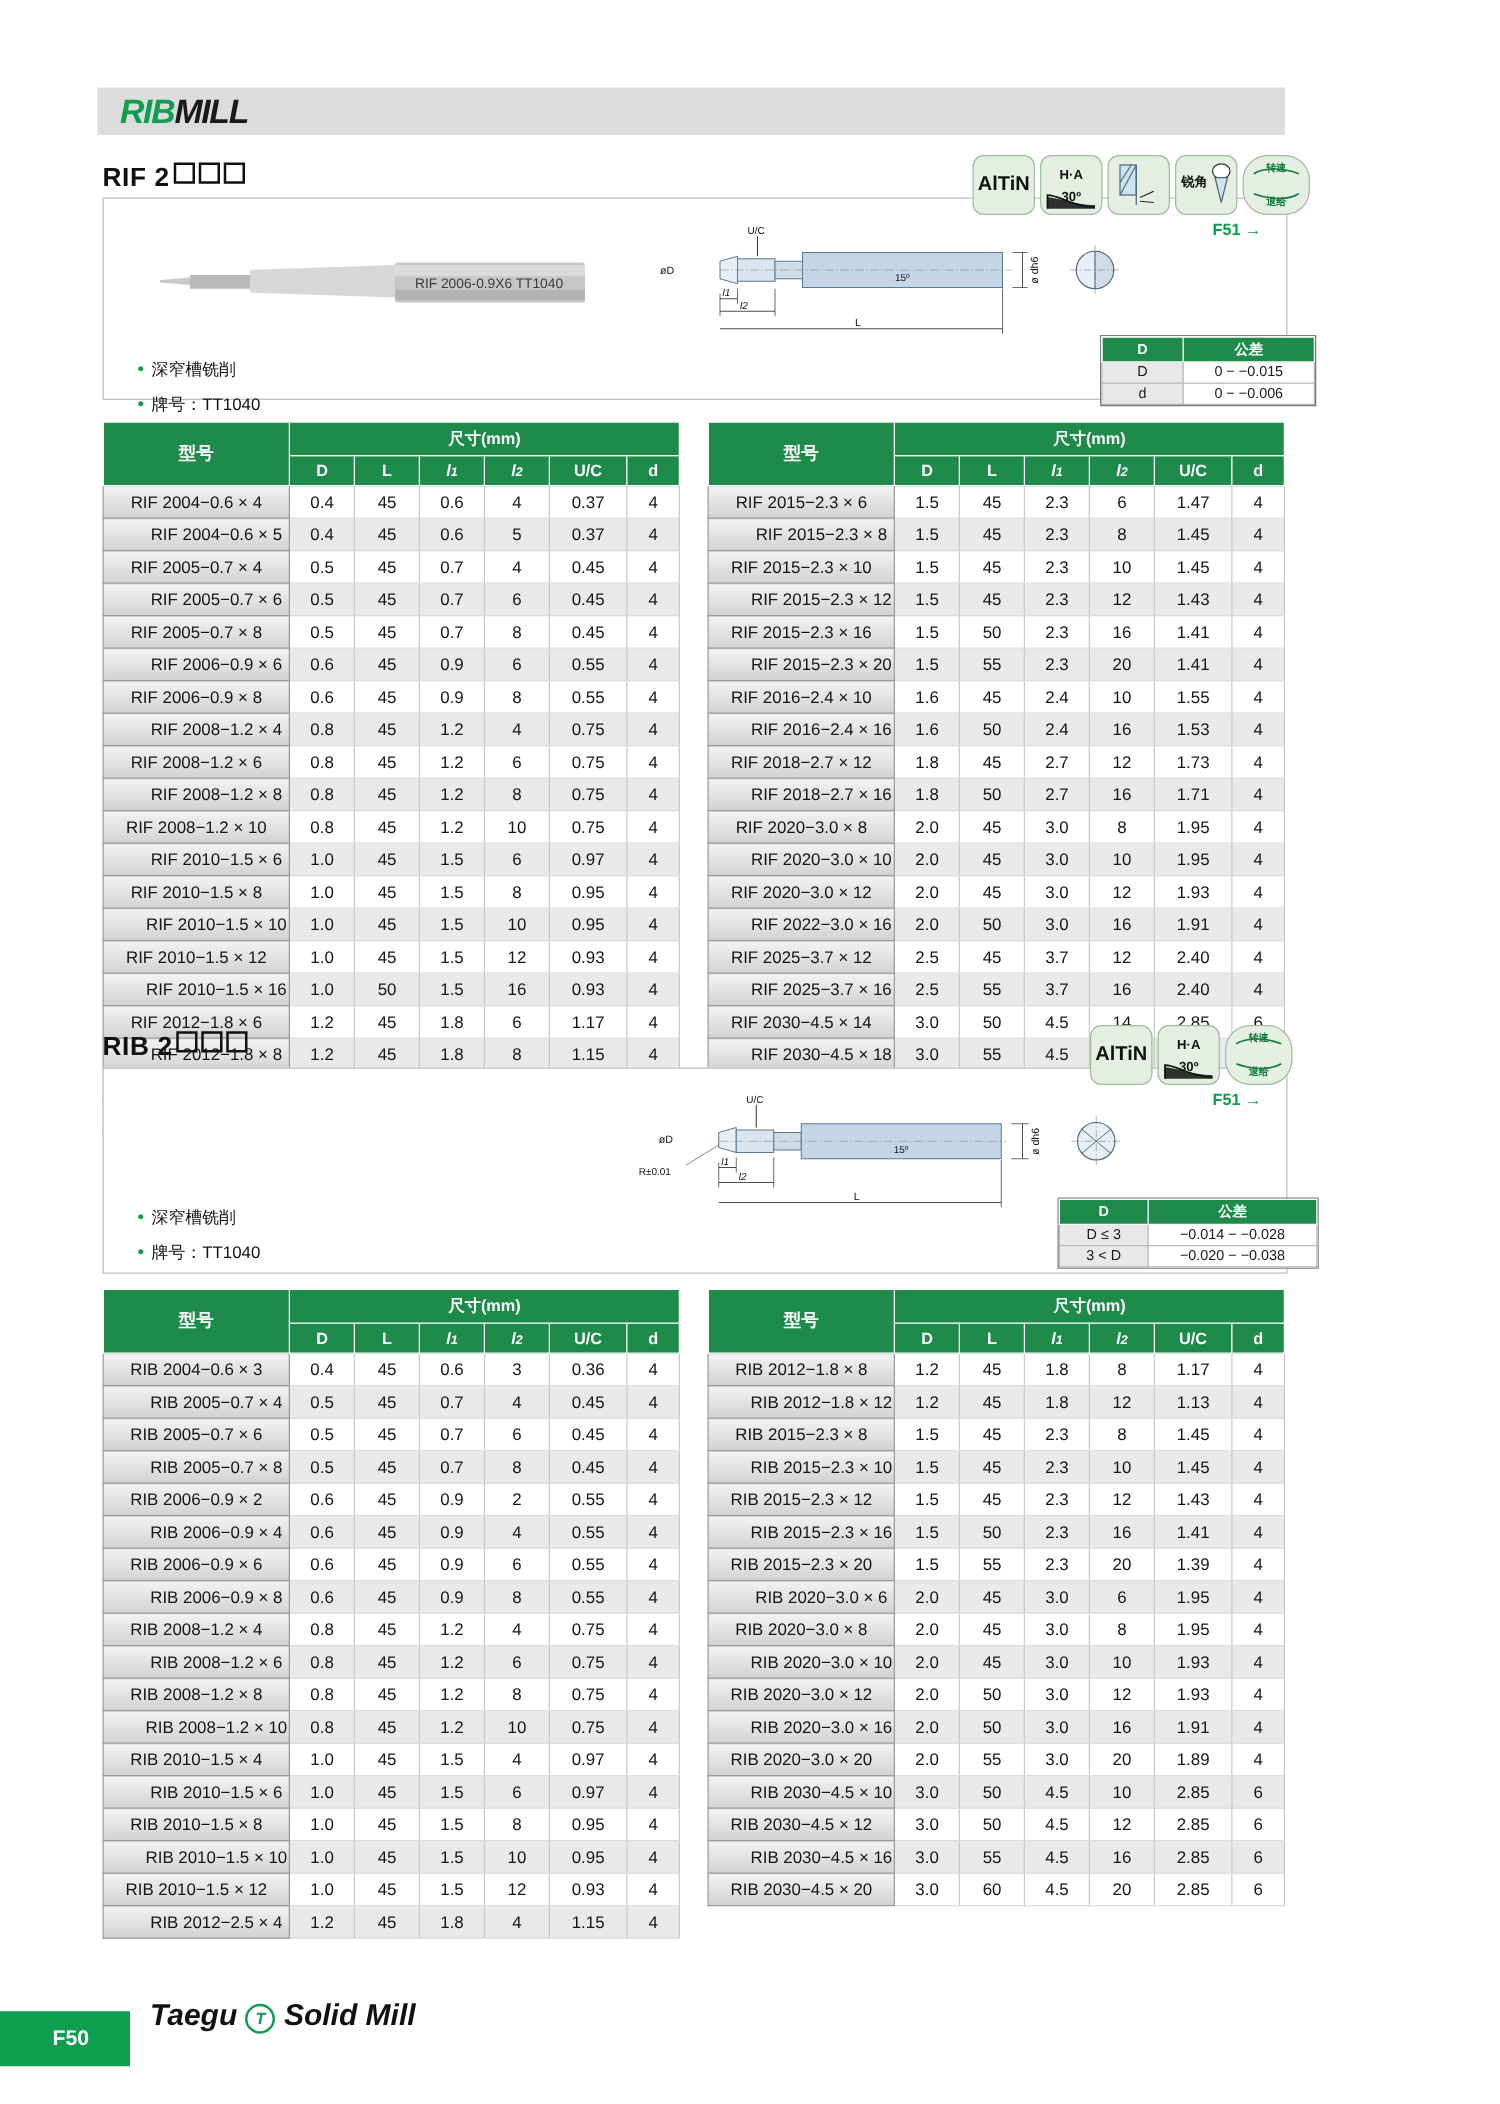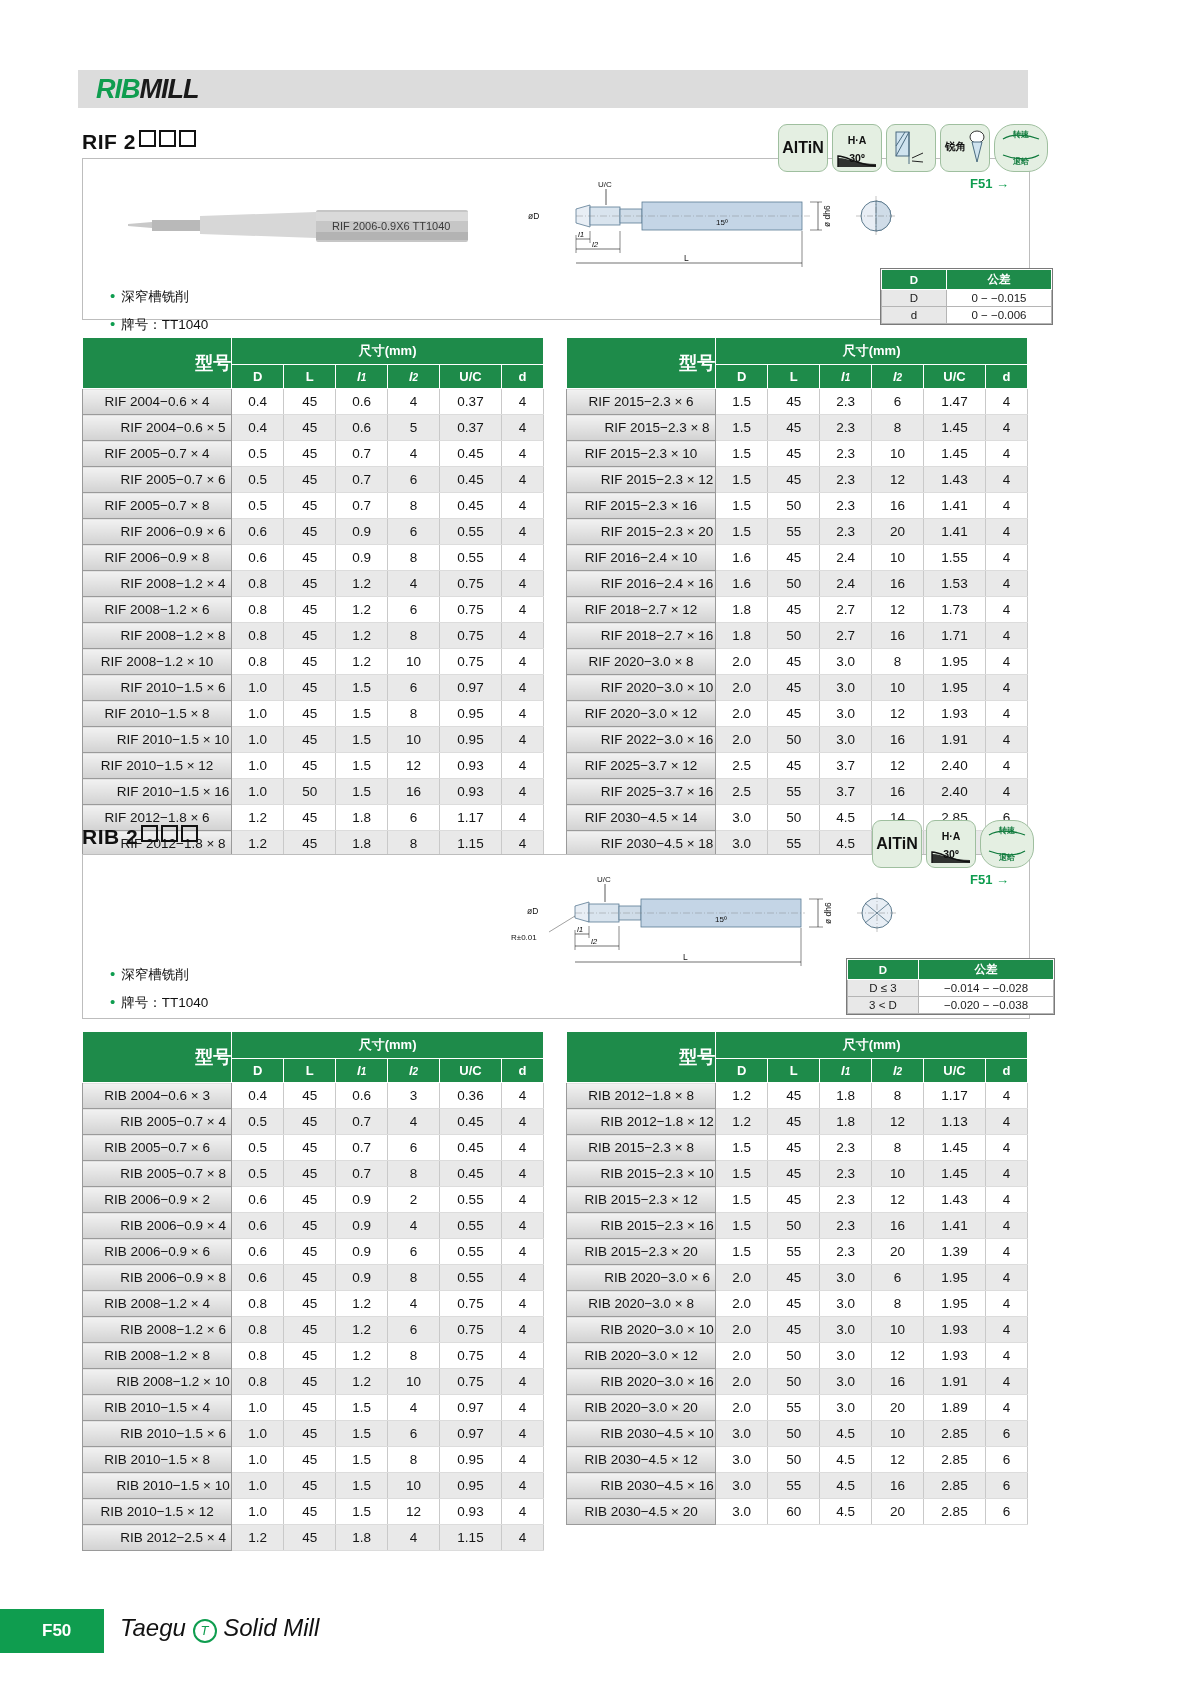--- a/index.html
+++ b/index.html
@@ -32,33 +32,33 @@
   
   .tolbox{position:absolute;border:1px solid #7a7a7a;border-collapse:collapse;font-size:11px;}
   .tolbox table{border-collapse:collapse;}
   .tolbox th{background:#1e8b4a;color:#fff;font-size:11.5px;font-weight:bold;padding:2px 6px;border:1px solid #fff;}
   .tolbox td{border:1px solid #b5b5b5;padding:2px 6px;text-align:center;background:#fff;font-size:11.5px;}
   .tolbox td.k{background:#e8e8e8;font-weight:normal;}
 
   
   table.spec{position:absolute;border-collapse:collapse;font-size:13px;}
   table.spec th{background:#1e8b4a;color:#fff;font-weight:bold;border:1px solid #fff;padding:4px 0;text-align:center;}
-  table.spec th.model{font-size:18px;text-align:right;}
+  table.spec th.model{font-size:14px;}
   table.spec td{border-left:1px solid #c9c9c9;border-right:1px solid #c9c9c9;border-bottom:1px solid #dcdcdc;
                 text-align:center;padding:3px 0;font-size:13.5px;color:#151515;height:19px;}
   table.spec td.name{background:linear-gradient(#f2f2f2,#d2d2d2);border:1px solid #9a9a9a;font-size:13.5px;}
   table.spec tr.alt td{background:#e9e9e9;}
   table.spec tr.alt td.name{background:linear-gradient(#f2f2f2,#d2d2d2);padding-left:32px;}
   .ital{font-style:italic;}
 
   
   .footbar{position:absolute;left:0;bottom:0;width:100%;height:76px;background:#fff;}
   .footgreen{position:absolute;left:0;bottom:30px;width:104px;height:44px;background:#0f9d4f;}
   .footpage{position:absolute;left:42px;bottom:42px;color:#fff;font-size:17px;font-weight:bold;}
-  .footlogo{position:absolute;left:120px;bottom:40px;font-size:24px;font-weight:normal;font-style:italic;color:#111;}
+  .footlogo{position:absolute;left:120px;bottom:56px;font-size:24px;font-weight:bold;font-style:italic;color:#111;}
   .tlogo{display:inline-block;width:20px;height:20px;border-radius:50%;border:2px solid #0f9d4f;color:#0f9d4f;
          font-size:13px;line-height:19px;text-align:center;vertical-align:1px;font-style:italic;}
 
   
   .dw{position:absolute;}
 </style>
 </head>
 <body>
 
 <div class="page">

